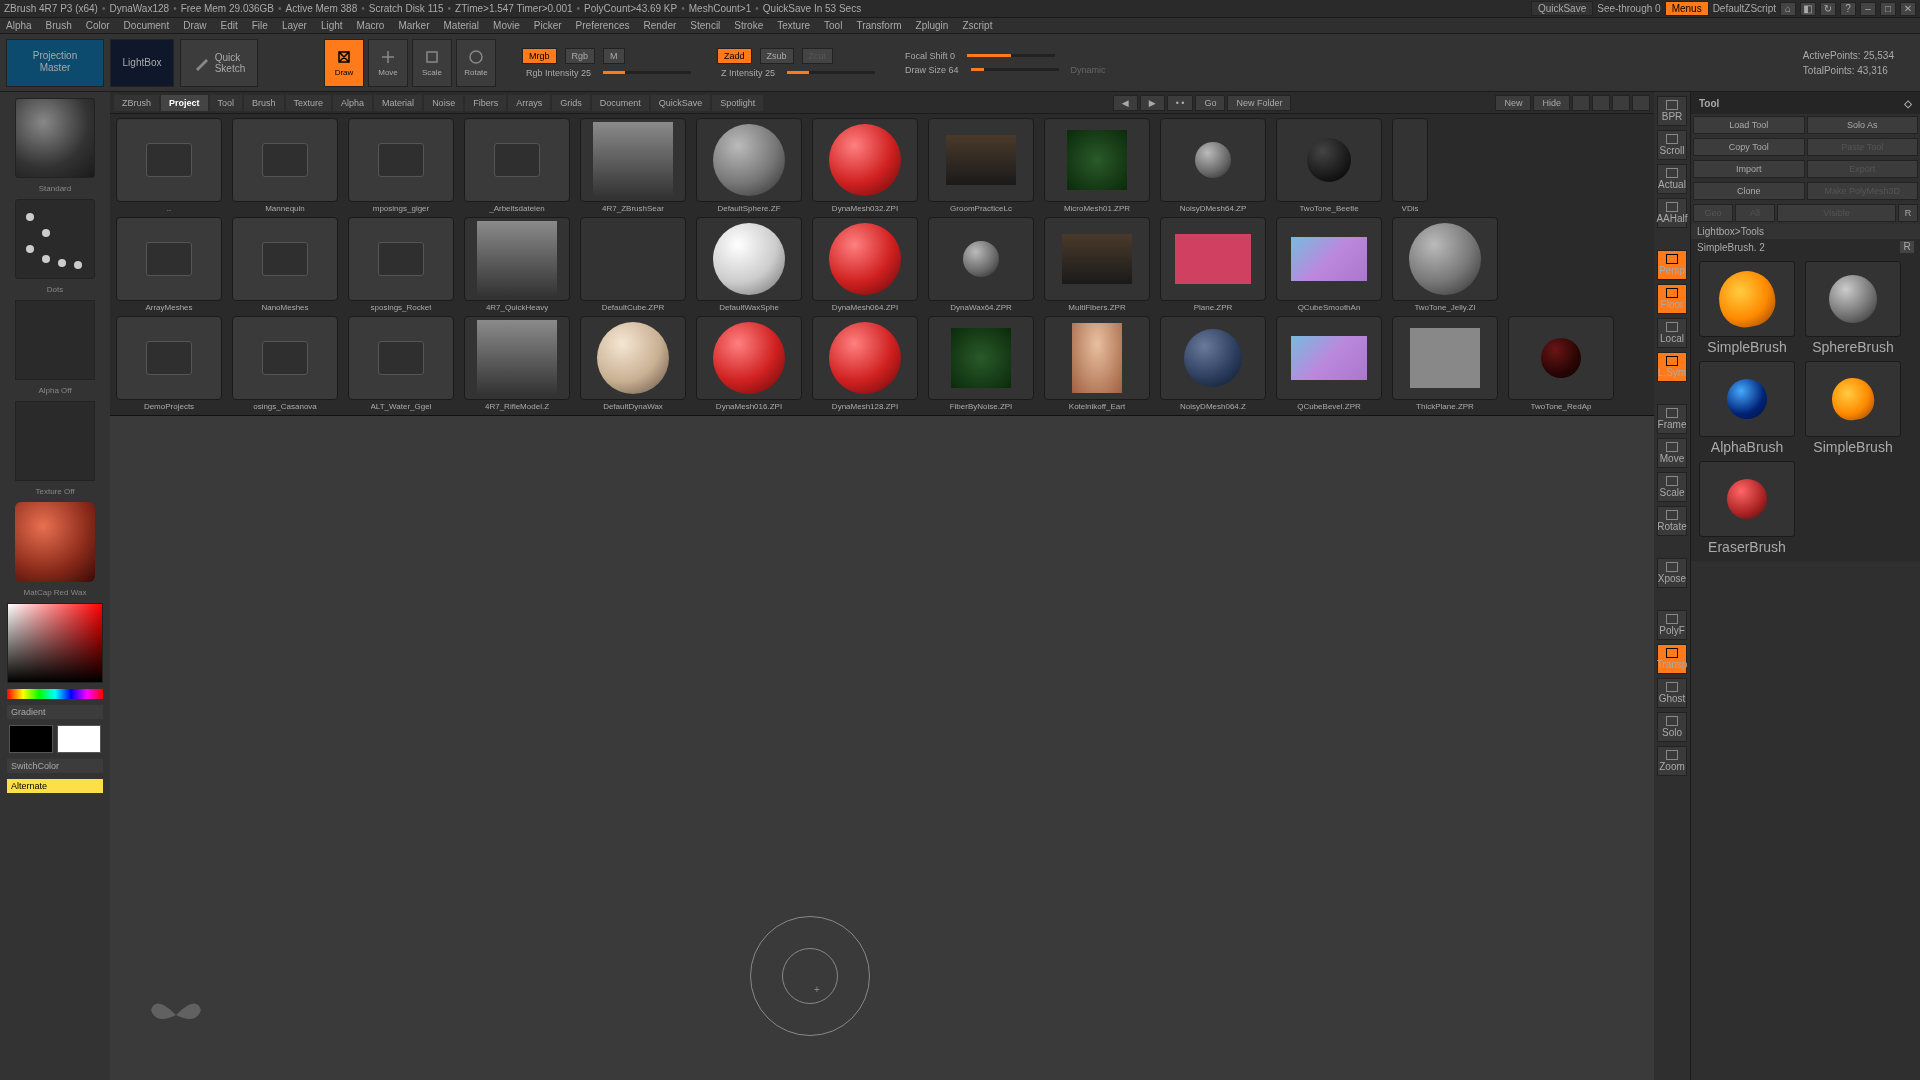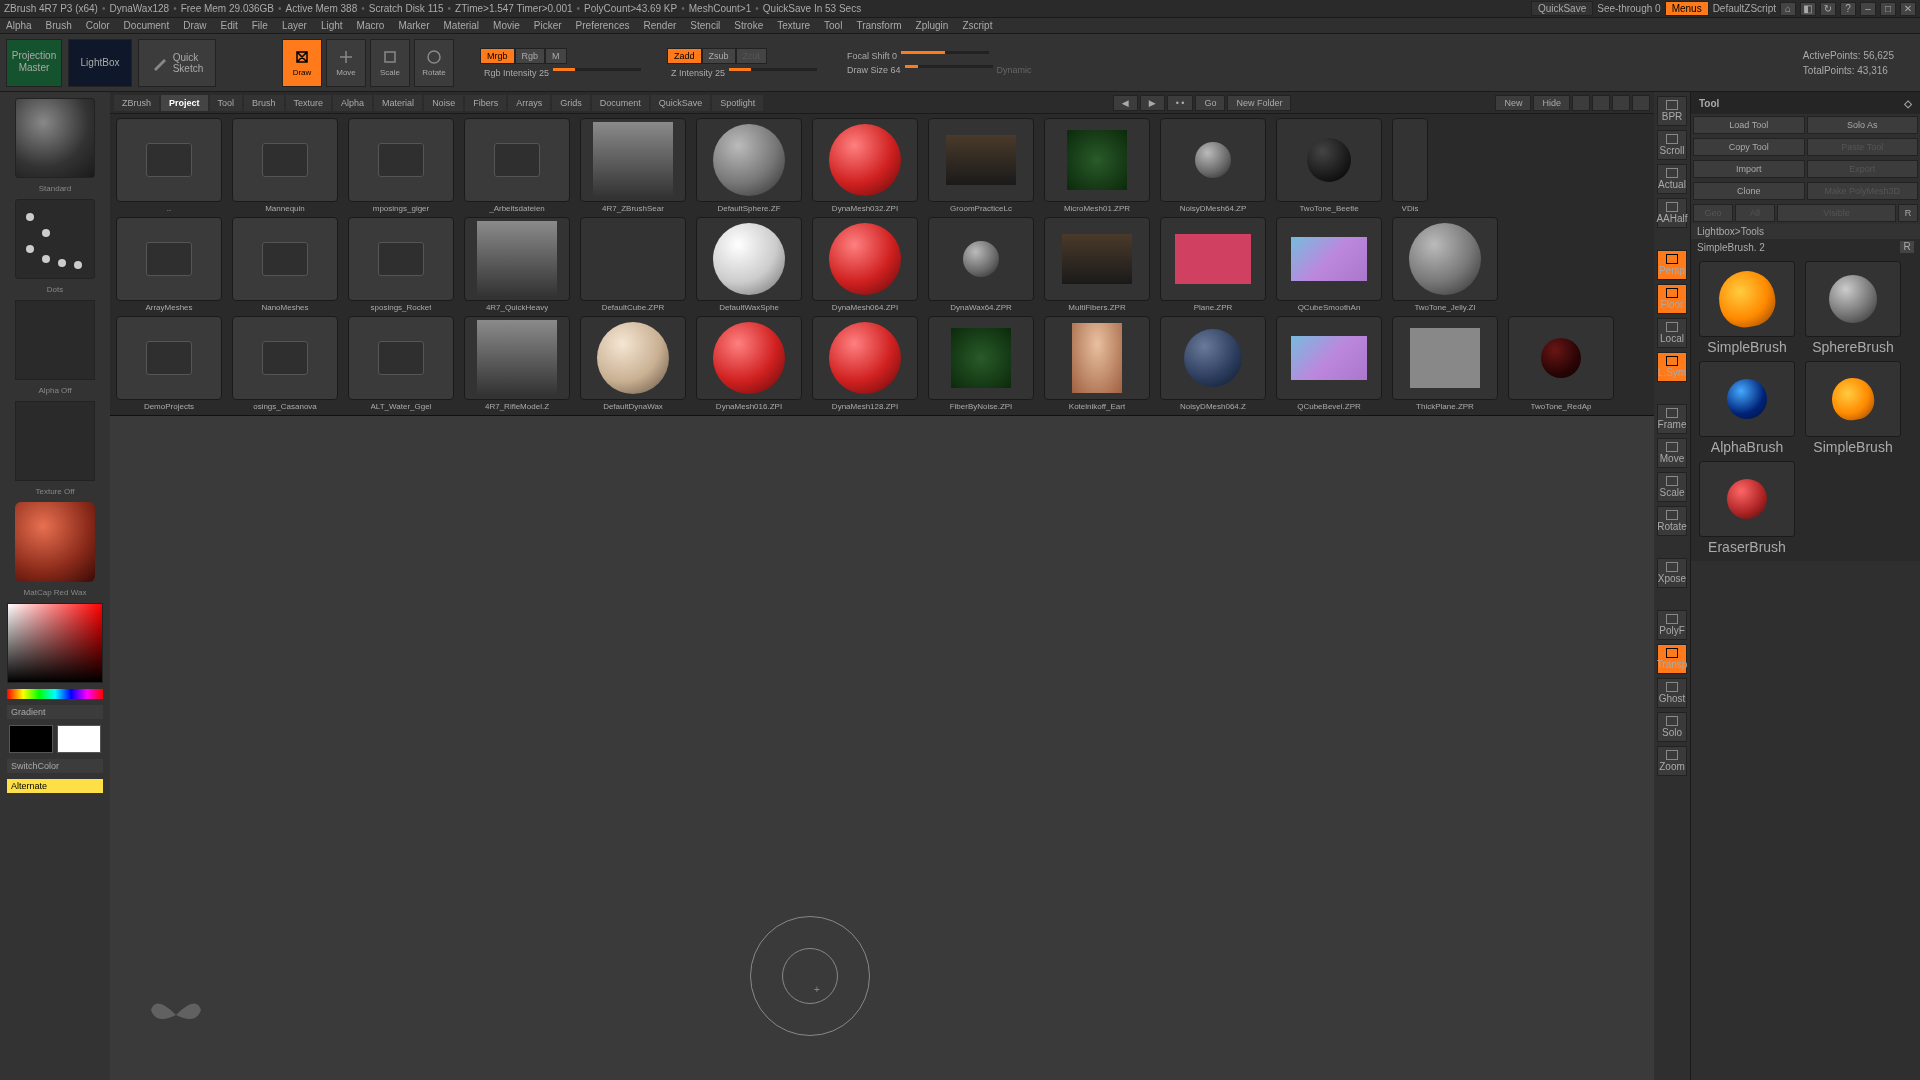--- a/index.html
+++ b/index.html
@@ -10,33 +10,33 @@
   .titlebar .sep{color:#666}
   .titlebar .spacer{flex:1}
   .titlebar .btn{padding:1px 6px;background:#333;border:1px solid #222}
   .titlebar .btn.orange{background:#ff7a1a;color:#000}
   .titlebar .icon-btn{width:16px;height:14px;background:#444;border:1px solid #222;display:flex;align-items:center;justify-content:center}
   
   .menubar{height:16px;background:#2f2f2f;display:flex;align-items:center;padding:0 6px;gap:14px;font-size:9px;border-bottom:1px solid #1a1a1a}
   .menubar span{cursor:default}
   
   .shelf{height:58px;background:#333;display:flex;align-items:center;padding:0 6px;gap:6px;border-bottom:1px solid #1a1a1a}
-  .shelf .pm{width:56px;height:48px;background:#14532d;border:1px solid #222;text-align:center;padding-top:10px;line-height:12px}
+  .shelf .pm{width:98px;height:48px;background:#0c4a6e;border:1px solid #222;text-align:center;padding-top:10px;line-height:12px}
   .shelf .lb{width:64px;height:48px;background:#0f172a;border:1px solid #222;display:flex;align-items:center;justify-content:center}
   .shelf .qs{width:78px;height:48px;background:#3c3c3c;border:1px solid #222;display:flex;align-items:center;justify-content:center;gap:4px;line-height:11px}
   .shelf .qs svg{flex-shrink:0}
   .shelf .mode-group{display:flex;gap:4px;margin-left:60px}
   .shelf .mode{width:40px;height:48px;background:#3c3c3c;border:1px solid #222;display:flex;flex-direction:column;align-items:center;justify-content:center;gap:2px}
   .shelf .mode.on{background:#ff7a1a}
   .shelf .mode svg{stroke:#888}
   .shelf .mode.on svg{stroke:#000}
   .shelf .mode span{font-size:8px}
   .shelf .mode.on span{color:#000}
   .shelf .sliders{display:flex;flex-direction:column;gap:4px;margin-left:20px}
-  .shelf .slrow{display:flex;gap:0}
+  .shelf .slrow{display:flex;align-items:center;gap:8px}
   .shelf .pill{padding:2px 6px;background:#444;border:1px solid #222;font-size:9px}
   .shelf .pill.on{background:#ff7a1a;color:#000}
   .shelf .slider-track{width:88px;height:3px;background:#222;position:relative}
   .shelf .slider-track .fill{height:100%;background:#ff7a1a}
   .shelf .label{font-size:9px;padding:0 4px}
   .shelf .stats{margin-left:auto;display:flex;flex-direction:column;gap:4px;font-size:9px;color:#666;padding-right:20px}
   
   .main{display:flex;height:calc(100% - 92px)}
   
   .left{width:110px;background:#333;display:flex;flex-direction:column;align-items:center;padding:6px 4px;gap:6px}
@@ -250,21 +250,21 @@
       </div>
     <div class="slrow">
         <span class="label">Draw Size 64</span>
         <div class="slider-track">
           <div class="fill" style="width:15%"></div>
         </div>
         <span class="label" style="color:#666">Dynamic</span>
       </div>
   </div>
   <div class="stats">
-    <span>ActivePoints: 56,625</span>
+    <span>ActivePoints: 25,534</span>
       <span>TotalPoints: 43,316</span>
   </div>
 </div>
 
 <div class="main">
 
   <div class="left">
     <div class="thumb sphere"></div>
     <span class="label">Standard</span>
     <div class="thumb">

